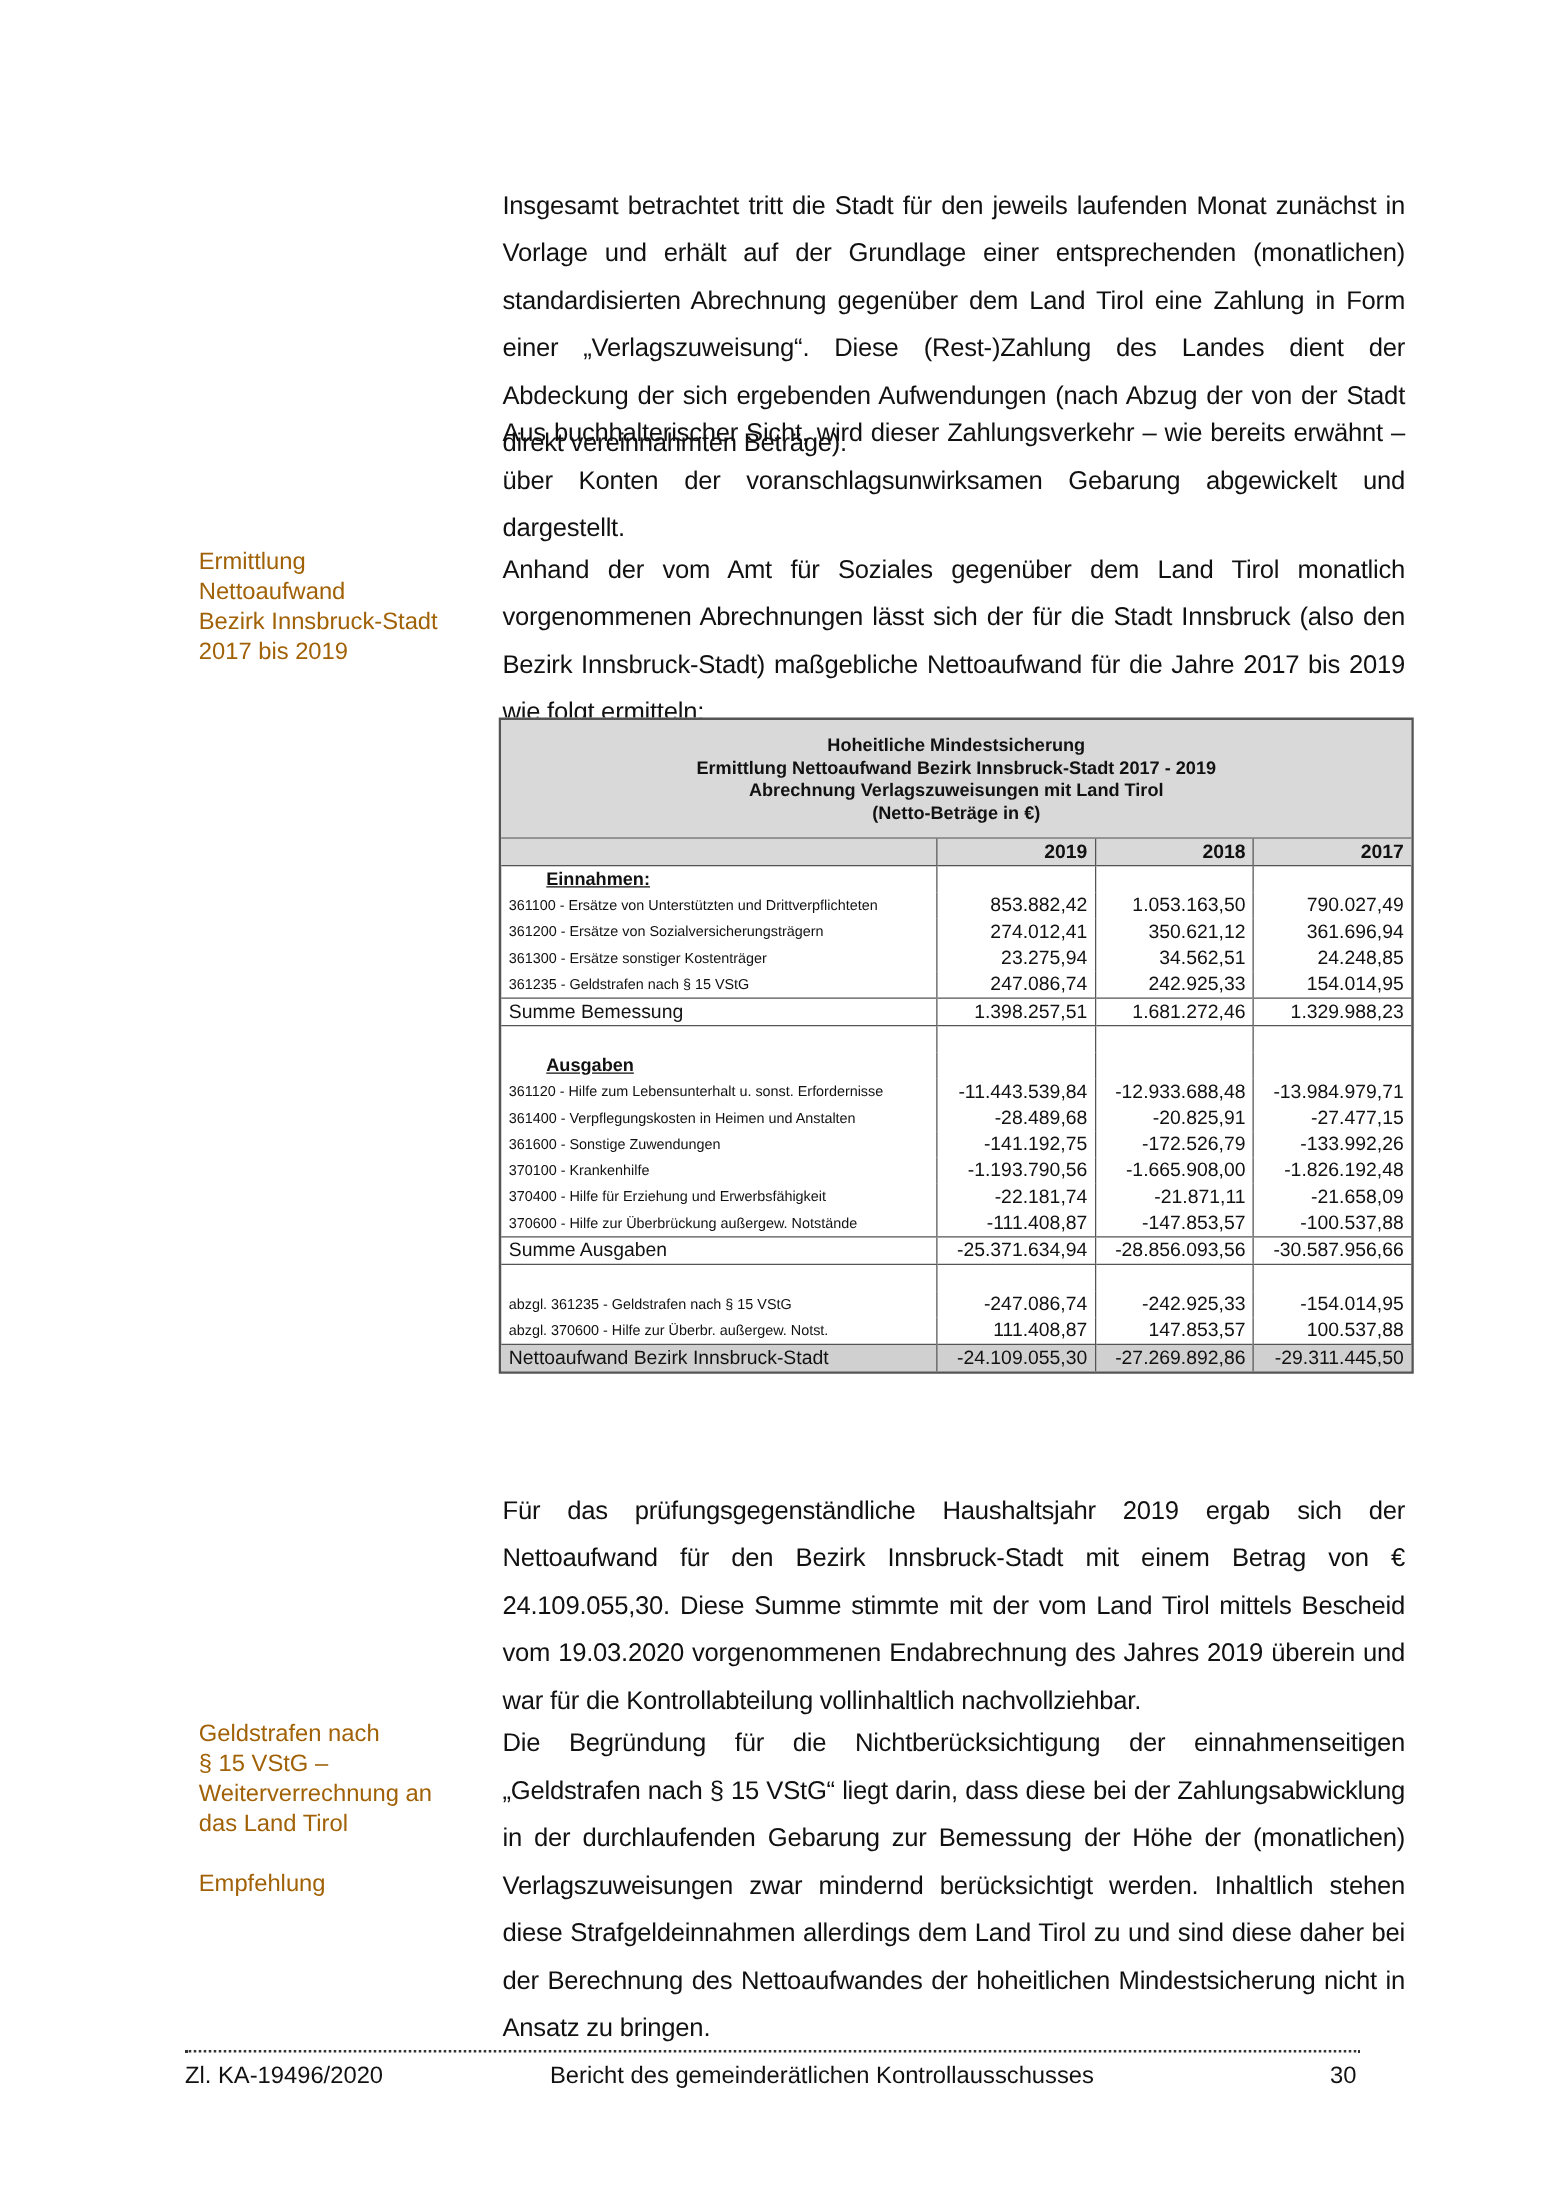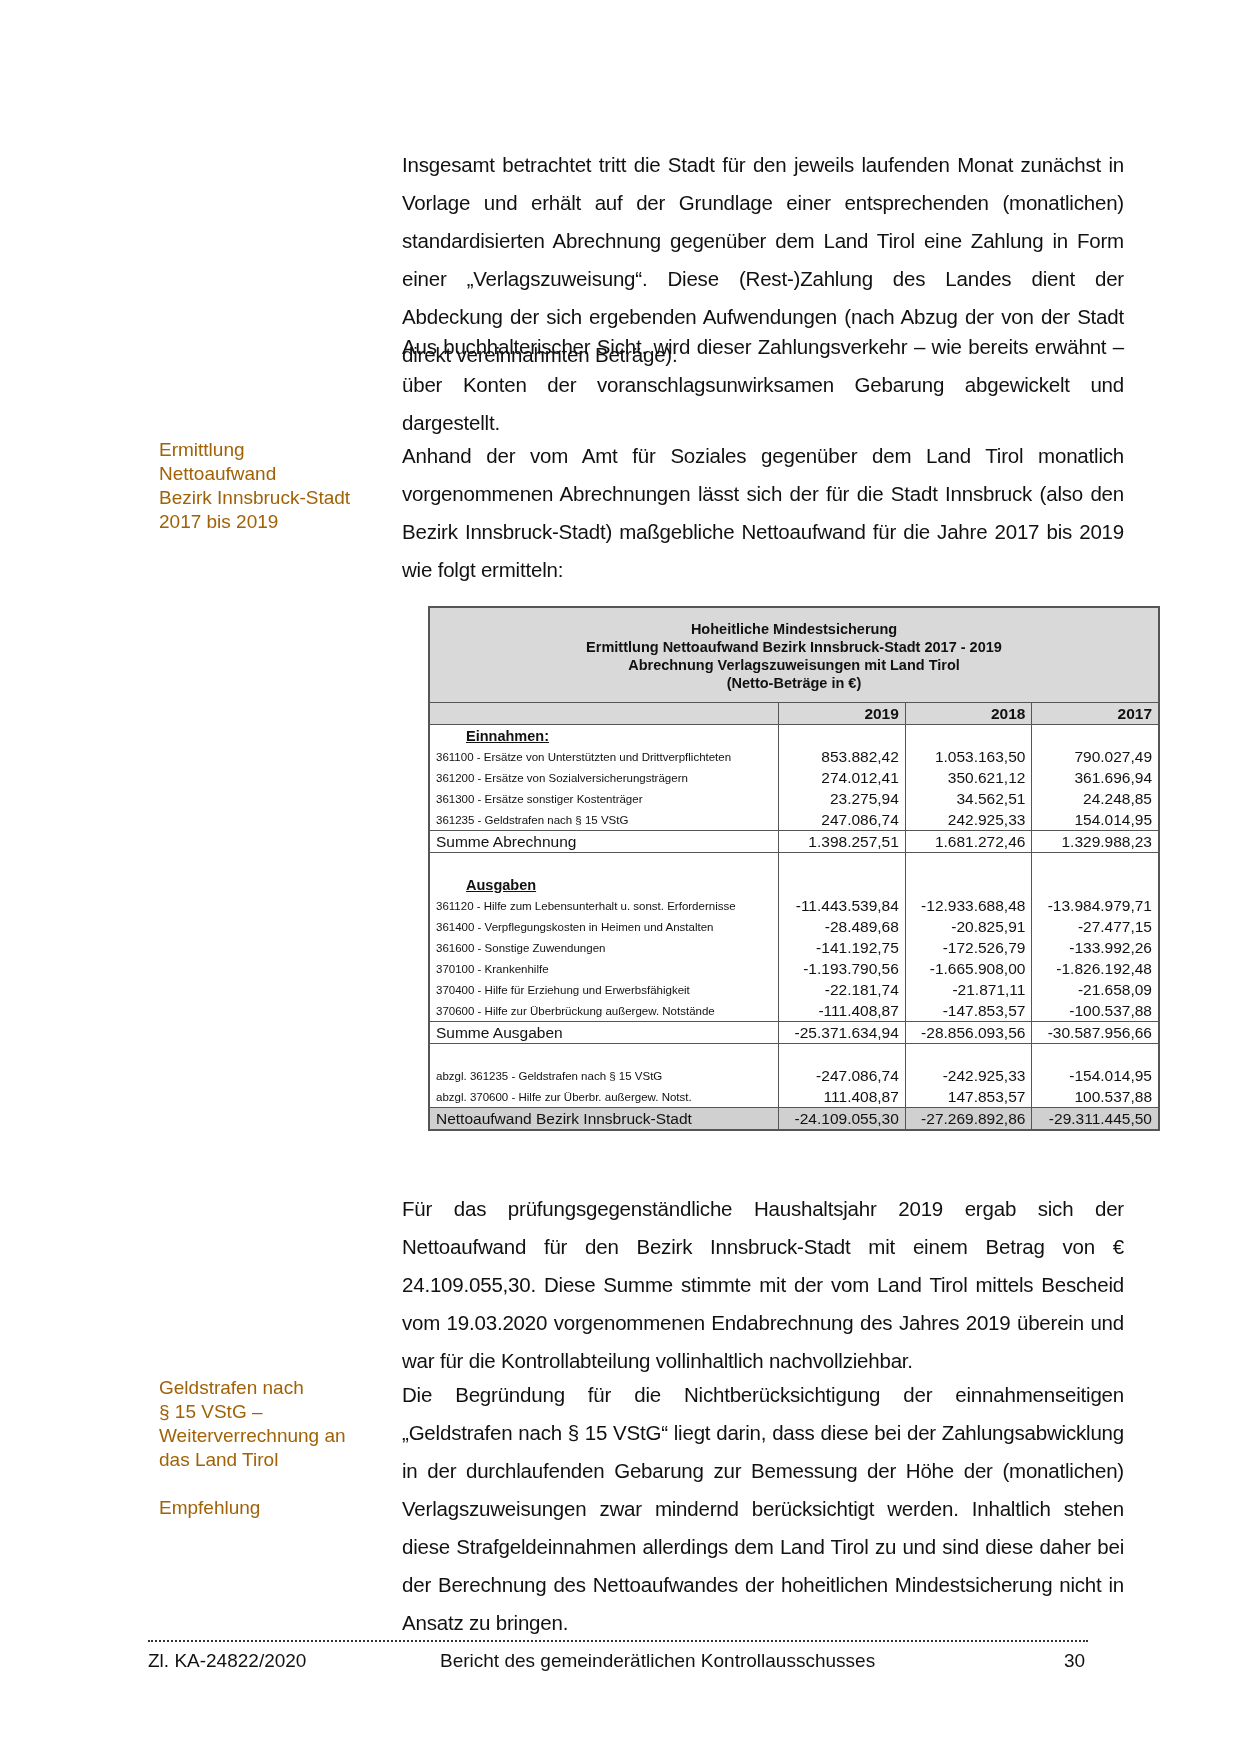--- a/index.html
+++ b/index.html
@@ -2,21 +2,21 @@
 <html><head>
 <meta charset="utf-8">
 <style>
   html, body { margin: 0; padding: 0; background: #ffffff; }
   body { width: 1241px; height: 1754px; position: relative; font-family: "Liberation Sans", sans-serif; color: #111; overflow: hidden; }
   .body-text { position: absolute; left: 402px; width: 722px; font-size: 20.5px; line-height: 38px; text-align: justify; color: #111; letter-spacing: -0.2px; }
   .margin-note { position: absolute; left: 159px; width: 220px; font-size: 19px; line-height: 24px; color: #a16207; }
   .margin-note div { white-space: nowrap; }
   .gap { height: 24px; }
 
-  .tbl-wrap { position: absolute; left: 428px; top: 574px; width: 728px; border: 2px solid #555; background: #fff; margin-top: 32px; }
+  .tbl-wrap { position: absolute; left: 399px; top: 574px; width: 728px; border: 2px solid #555; background: #fff; }
   .tbl-title { background: #d9d9d9; text-align: center; font-weight: bold; font-size: 14.5px; line-height: 18px; padding: 12px 0 10px 0; border-bottom: 1.5px solid #555; }
   table { border-collapse: collapse; width: 100%; font-size: 15px; }
   td, th { padding: 0 6px; height: 21px; }
   th { background: #d9d9d9; font-weight: bold; font-size: 15px; text-align: center; border-bottom: 1.5px solid #555; }
   .c-label { width: 337px; text-align: left; }
   .c-num { width: 115px; text-align: right; border-left: 1.5px solid #555; font-size: 15.5px; }
   .row-small .c-label { font-size: 11.5px; }
   .sec-head { font-weight: bold; text-decoration: underline; font-size: 14.5px; padding-left: 36px; }
   .sum-row td { border-top: 1.5px solid #555; border-bottom: 1.5px solid #555; font-size: 15.5px; }
   .net-row td { background: #d0d0d0; border-top: 1.5px solid #555; font-size: 15.5px; }
@@ -78,21 +78,21 @@
       <td class="c-num">34.562,51</td>
       <td class="c-num">24.248,85</td>
     </tr>
     <tr class="row-small">
       <td class="c-label">361235 - Geldstrafen nach § 15 VStG</td>
       <td class="c-num">247.086,74</td>
       <td class="c-num">242.925,33</td>
       <td class="c-num">154.014,95</td>
     </tr>
     <tr class="sum-row">
-      <td class="c-label">Summe Abrechnung</td>
+      <td class="c-label">Summe Bemessung</td>
       <td class="c-num">1.398.257,51</td>
       <td class="c-num">1.681.272,46</td>
       <td class="c-num">1.329.988,23</td>
     </tr>
     <tr class="empty-row">
       <td class="c-label"></td>
           <td class="c-num"></td>
           <td class="c-num"></td>
           <td class="c-num"></td>
     </tr>
@@ -179,15 +179,15 @@
   <div>§ 15 VStG –</div>
   <div>Weiterverrechnung an</div>
   <div>das Land Tirol</div>
   <div class="gap"></div>
   <div>Empfehlung</div>
 </div>
 
 <div class="body-text" style="top:1376px;">Die Begründung für die Nichtberücksichtigung der einnahmenseitigen „Geldstrafen nach § 15 VStG“ liegt darin, dass diese bei der Zahlungsabwicklung in der durchlaufenden Gebarung zur Bemessung der Höhe der (monatlichen) Verlagszuweisungen zwar mindernd berücksichtigt werden. Inhaltlich stehen diese Strafgeldeinnahmen allerdings dem Land Tirol zu und sind diese daher bei der Berechnung des Nettoaufwandes der hoheitlichen Mindestsicherung nicht in Ansatz zu bringen.</div>
 
 <div class="footer-dots"></div>
-<div class="footer" style="left:148px;">Zl. KA-24822/2020</div>
+<div class="footer" style="left:148px;">Zl. KA-19496/2020</div>
 <div class="footer" style="left:440px;">Bericht des gemeinderätlichen Kontrollausschusses</div>
 <div class="footer" style="left:1064px;">30</div>
 
 </body></html>

